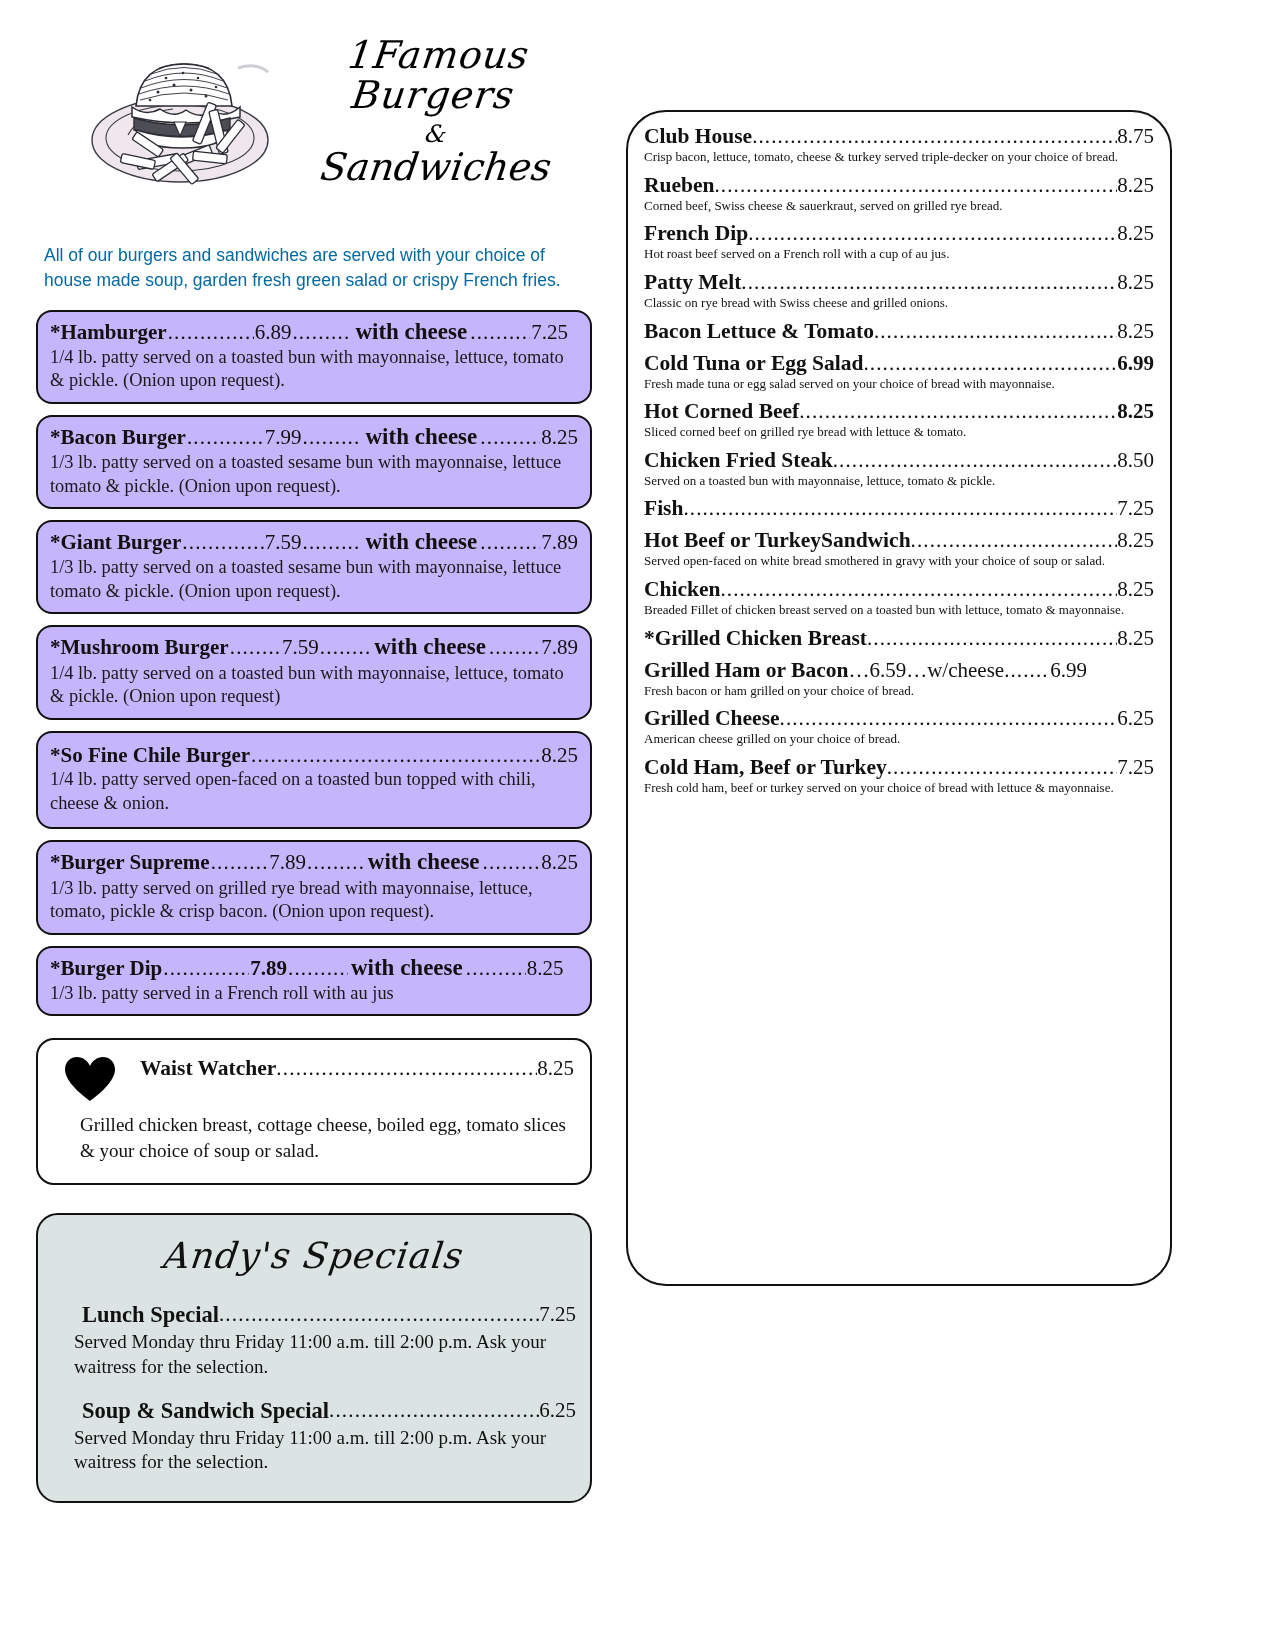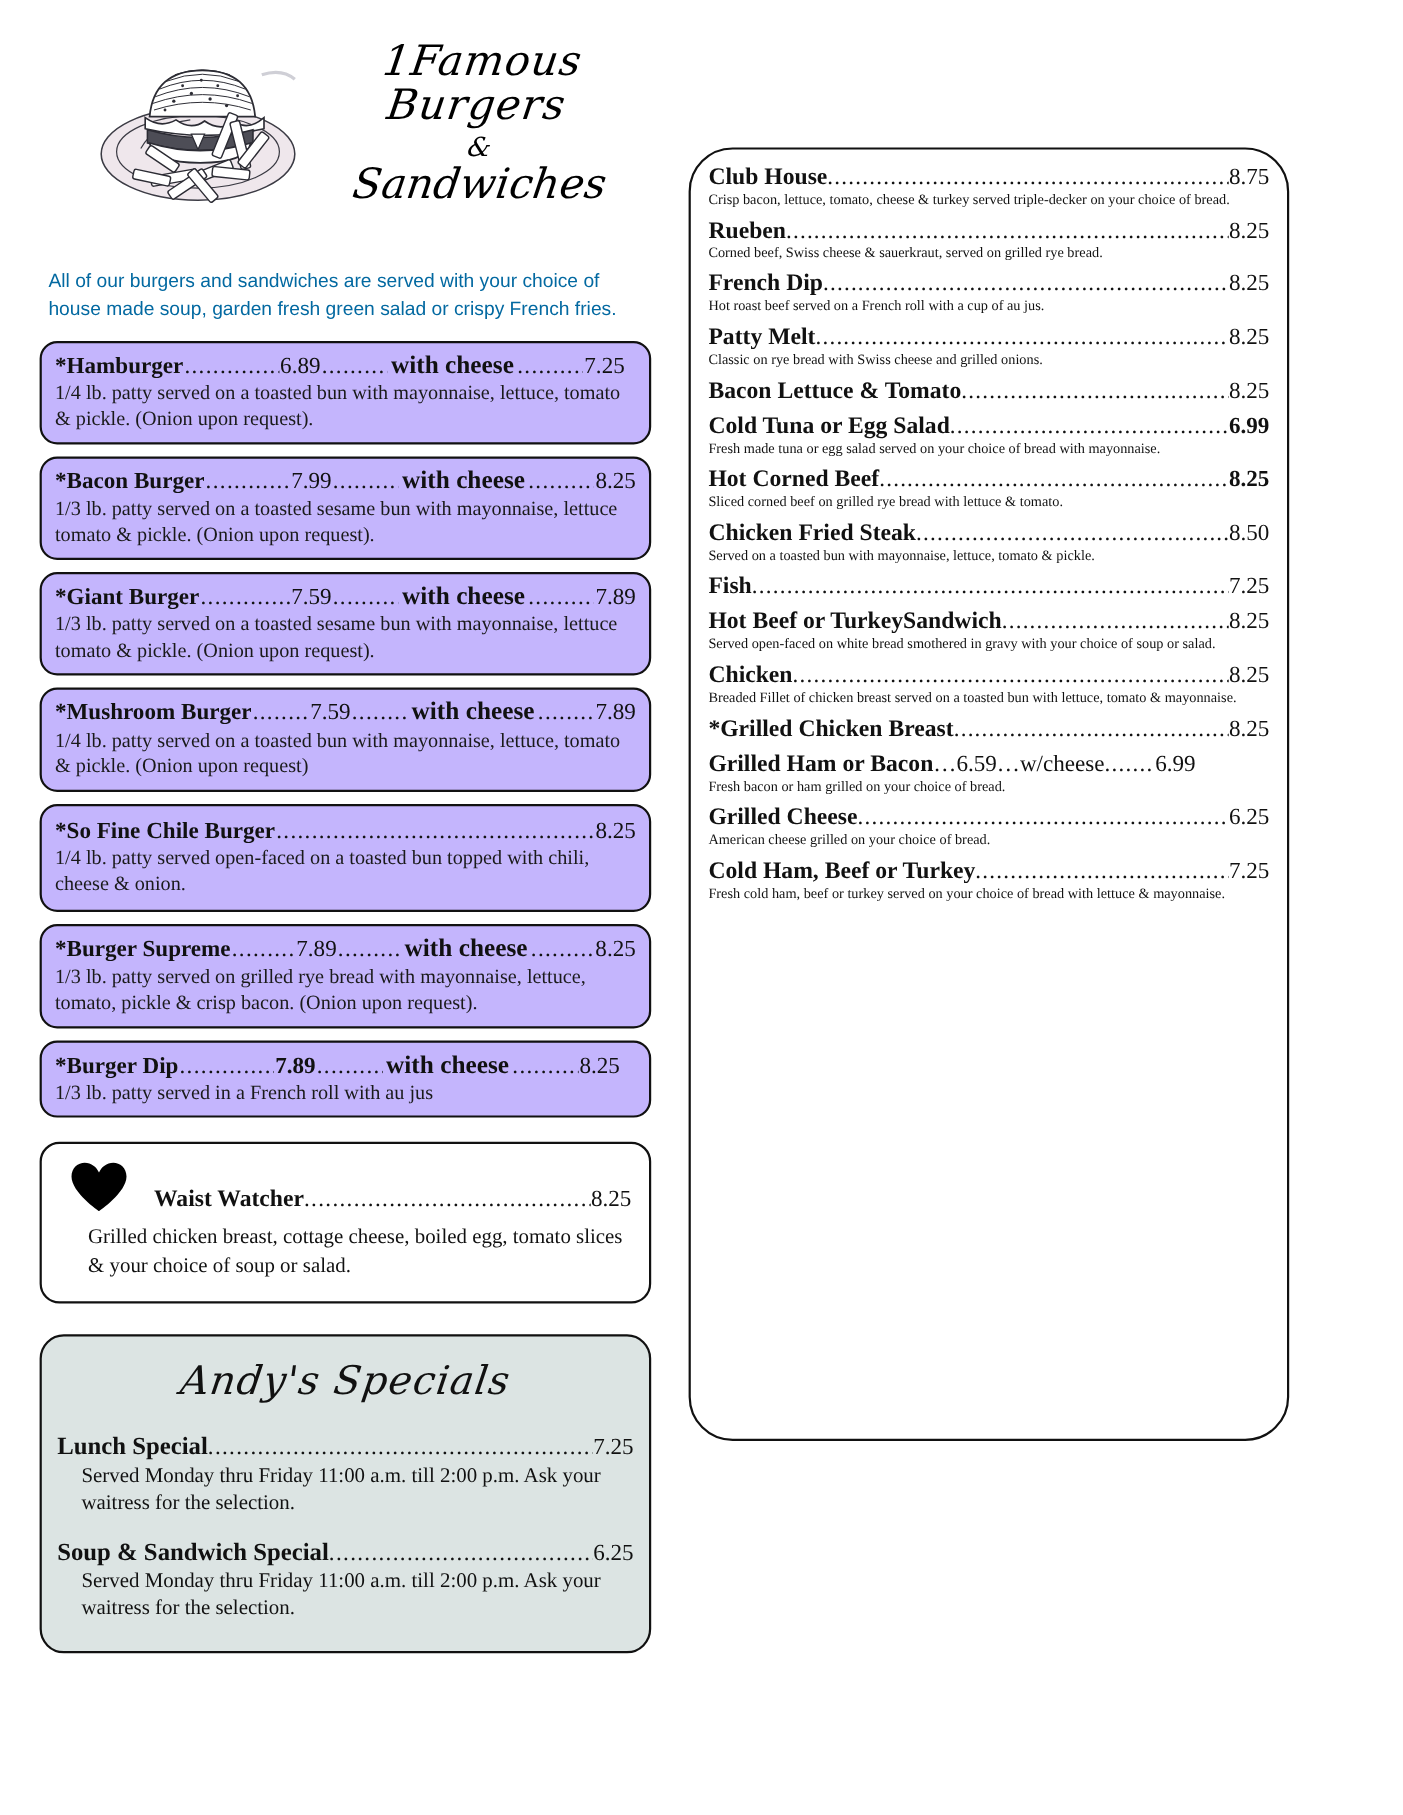--- a/index.html
+++ b/index.html
@@ -112,21 +112,21 @@
   .row .dots.shorter { max-width: 60px; }
 
   
   .ww-box {
     border: 2.2px solid #111;
     border-radius: 18px;
     padding: 16px 16px 20px 16px;
     margin-top: 22px;
     margin-bottom: 20px;
   }
-  .ww-head { display: flex; align-items: flex-end; }
+  .ww-head { display: flex; align-items: flex-start; }
   .heart {
     width: 52px; height: 46px; flex: 0 0 auto;
     margin-left: 10px; margin-right: 24px;
   }
   .ww-title { font-weight: bold; font-size: 21.5px; white-space: nowrap; }
   .ww-dots {
     flex: 1 1 auto; overflow: hidden; white-space: nowrap;
     font-size: 21px; letter-spacing: 1.2px;
   }
   .ww-dots::before {
@@ -149,41 +149,40 @@
     text-align: center;
     font-family: "DejaVu Serif", serif;
     font-style: italic;
     font-size: 36px;
     letter-spacing: 1px;
     transform: skewX(-8deg);
     margin-bottom: 26px;
   }
   .sp-item { margin-bottom: 18px; }
   .sp-item:last-child { margin-bottom: 0; }
-  .sp-head { display: flex; align-items: flex-end; }
+  .sp-head { display: flex; align-items: flex-start; margin-left: 30px; }
   .sp-name { font-weight: bold; font-size: 22.5px; white-space: nowrap; }
   .sp-dots {
     flex: 1 1 auto; overflow: hidden; white-space: nowrap;
     font-size: 21px; letter-spacing: 1.2px;
   }
   .sp-dots::before {
     content: "............................................................................................................";
   }
   .sp-price { font-size: 21px; white-space: nowrap; }
   .sp-desc { font-size: 19px; line-height: 1.3; padding-left: 22px; margin-top: 2px; }
 
   
   .right-col {
     position: absolute;
     left: 626px; top: 110px;
     width: 546px; height: 1176px;
     border: 2.2px solid #111;
     border-radius: 40px;
     padding: 12px 16px 5px 16px;
-    margin-top: 24px;
   }
   .rc-item { margin-bottom: 7px; }
   .rc-head { display: flex; align-items: baseline; width: 100%; }
   .rc-name { font-weight: bold; font-size: 21.5px; white-space: nowrap; }
   .rc-dots {
     flex: 1 1 auto; overflow: hidden; white-space: nowrap;
     font-size: 21px; letter-spacing: 1.1px;
   }
   .rc-dots::before {
     content: "............................................................................................................";

